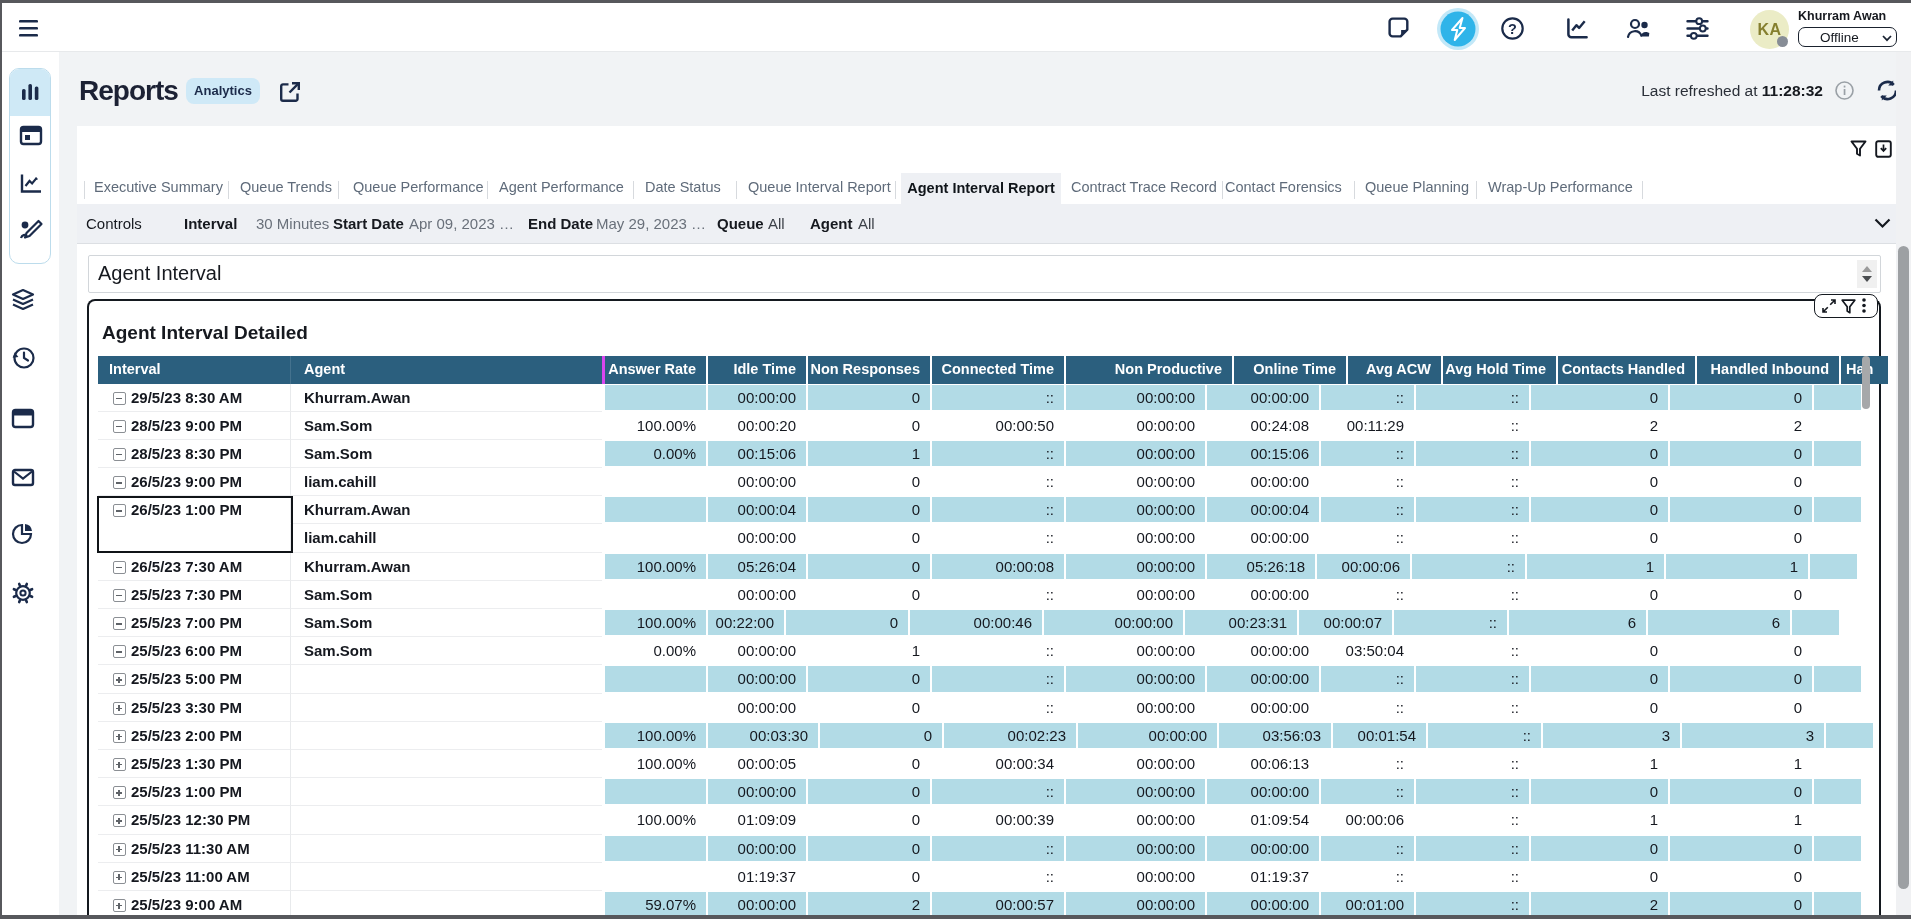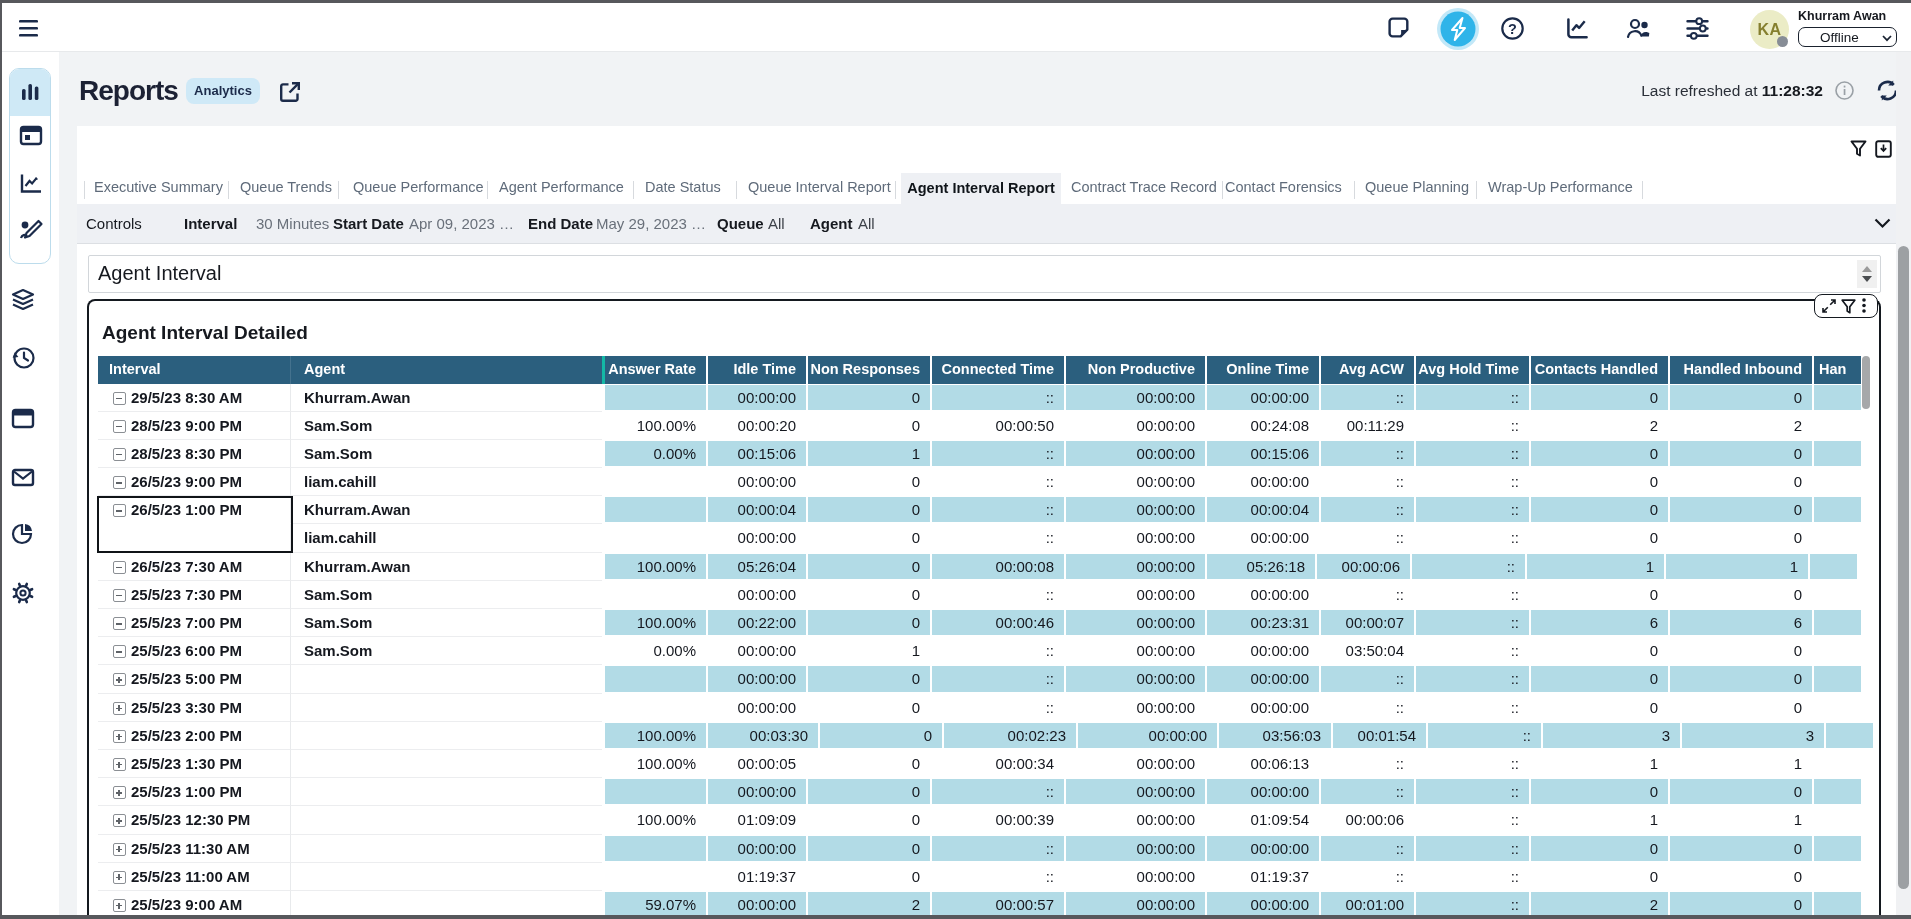--- a/index.html
+++ b/index.html
@@ -44,21 +44,21 @@
 
 #widget{position:absolute;left:87px;top:299px;width:1794px;height:620px;background:#fff;border:2px solid #14191f;border-radius:8px 8px 0 0;border-bottom:none;z-index:3}
 #wtitle{position:absolute;left:13px;top:21px;font-size:19px;font-weight:bold;color:#16191f}
 #toolbar{position:absolute;left:1725px;top:-7px;width:64px;height:24px;background:#fff;border:1.5px solid #14191f;border-radius:8px;z-index:5}
 
 #tbl{position:absolute;left:98px;top:355.5px;width:1765px;z-index:4;font-size:15px;color:#15181f}
 .hrow{display:flex;height:28px}
 .hc{background:#2b5f7e;color:#fff;font-weight:bold;font-size:14.5px;line-height:27px;white-space:nowrap;overflow:hidden;flex:none}
 .hc.l{padding-left:11px;text-align:left}
 .hc.r{padding-right:10px;text-align:right;border-left:2px solid #fff}
-.hc.g{border-left:3px solid #14b8a6}
+.hc.g{border-left:3px solid #d946ef}
 .row{display:flex;height:28.2px}
 .ci{width:193px;border-right:1px solid #e8eaec;border-bottom:1px solid #ecedef;background:#fff;flex:none;font-weight:bold;padding-left:15px;line-height:27px;white-space:nowrap}
 .ca{width:311px;border-bottom:1px solid #ecedef;background:#fff;flex:none;font-weight:bold;padding-left:13px;line-height:27px}
 .dc{flex:none;text-align:right;padding-right:10px;line-height:25px;border-left:2px solid #fff;border-top:1px solid #fff;border-bottom:2px solid #fff;white-space:nowrap;overflow:hidden}
 .dc.g{border-left:3px solid #fff}
 .cy{background:#b2dbe6}
 .wh{background:#fff}
 .exp{display:inline-block;width:13px;height:13px;border:1.5px solid #8b8f94;border-radius:2px;margin-right:5px;position:relative;top:2px;background:#fff}
 .exp i{position:absolute;left:2px;top:5px;width:6px;height:1.5px;background:#5f6368}
 .exp.p b{position:absolute;left:4.2px;top:2.8px;width:1.5px;height:6px;background:#5f6368}
@@ -282,21 +282,21 @@
   </div>
 </div>
 <div id="tbl">
 <div class="hrow">
       <div class="hc l" style="width:193px;border-right:1px solid #44728e">Interval</div>
       <div class="hc l" style="width:311px;padding-left:13px">Agent</div>
       <div class="hc r g" style="width:104px">Answer Rate</div>
       <div class="hc r" style="width:100px">Idle Time</div>
       <div class="hc r" style="width:124px">Non Responses</div>
       <div class="hc r" style="width:134px">Connected Time</div>
-      <div class="hc r" style="width:141px">Non Productive</div>
+      <div class="hc r" style="width:168px">Non Productive</div>
       <div class="hc r" style="width:114px">Online Time</div>
       <div class="hc r" style="width:95px">Avg ACW</div>
       <div class="hc r" style="width:115px">Avg Hold Time</div>
       <div class="hc r" style="width:139px">Contacts Handled</div>
       <div class="hc r" style="width:144px">Handled Inbound</div>
       <div class="hc r" style="width:49px;text-align:left;padding-left:5px;padding-right:0">Han</div>
     </div>
 <div class="row">
       <div class="ci"><span class="exp"><i></i></span>29/5/23 8:30 AM</div>
       <div class="ca">Khurram.Awan</div>
@@ -414,21 +414,21 @@
       <div class="dc wh" style="width:95px">::</div>
       <div class="dc wh" style="width:115px">::</div>
       <div class="dc wh" style="width:139px">0</div>
       <div class="dc wh" style="width:144px">0</div>
       <div class="dc wh" style="width:49px"></div>
     </div>
 <div class="row">
       <div class="ci"><span class="exp"><i></i></span>25/5/23 7:00 PM</div>
       <div class="ca">Sam.Som</div>
       <div class="dc cy g" style="width:104px">100.00%</div>
-      <div class="dc cy" style="width:100px">00:22:00</div>
+      <div class="dc cy" style="width:78px">00:22:00</div>
       <div class="dc cy" style="width:124px">0</div>
       <div class="dc cy" style="width:134px">00:00:46</div>
       <div class="dc cy" style="width:141px">00:00:00</div>
       <div class="dc cy" style="width:114px">00:23:31</div>
       <div class="dc cy" style="width:95px">00:00:07</div>
       <div class="dc cy" style="width:115px">::</div>
       <div class="dc cy" style="width:139px">6</div>
       <div class="dc cy" style="width:144px">6</div>
       <div class="dc cy" style="width:49px"></div>
     </div>

